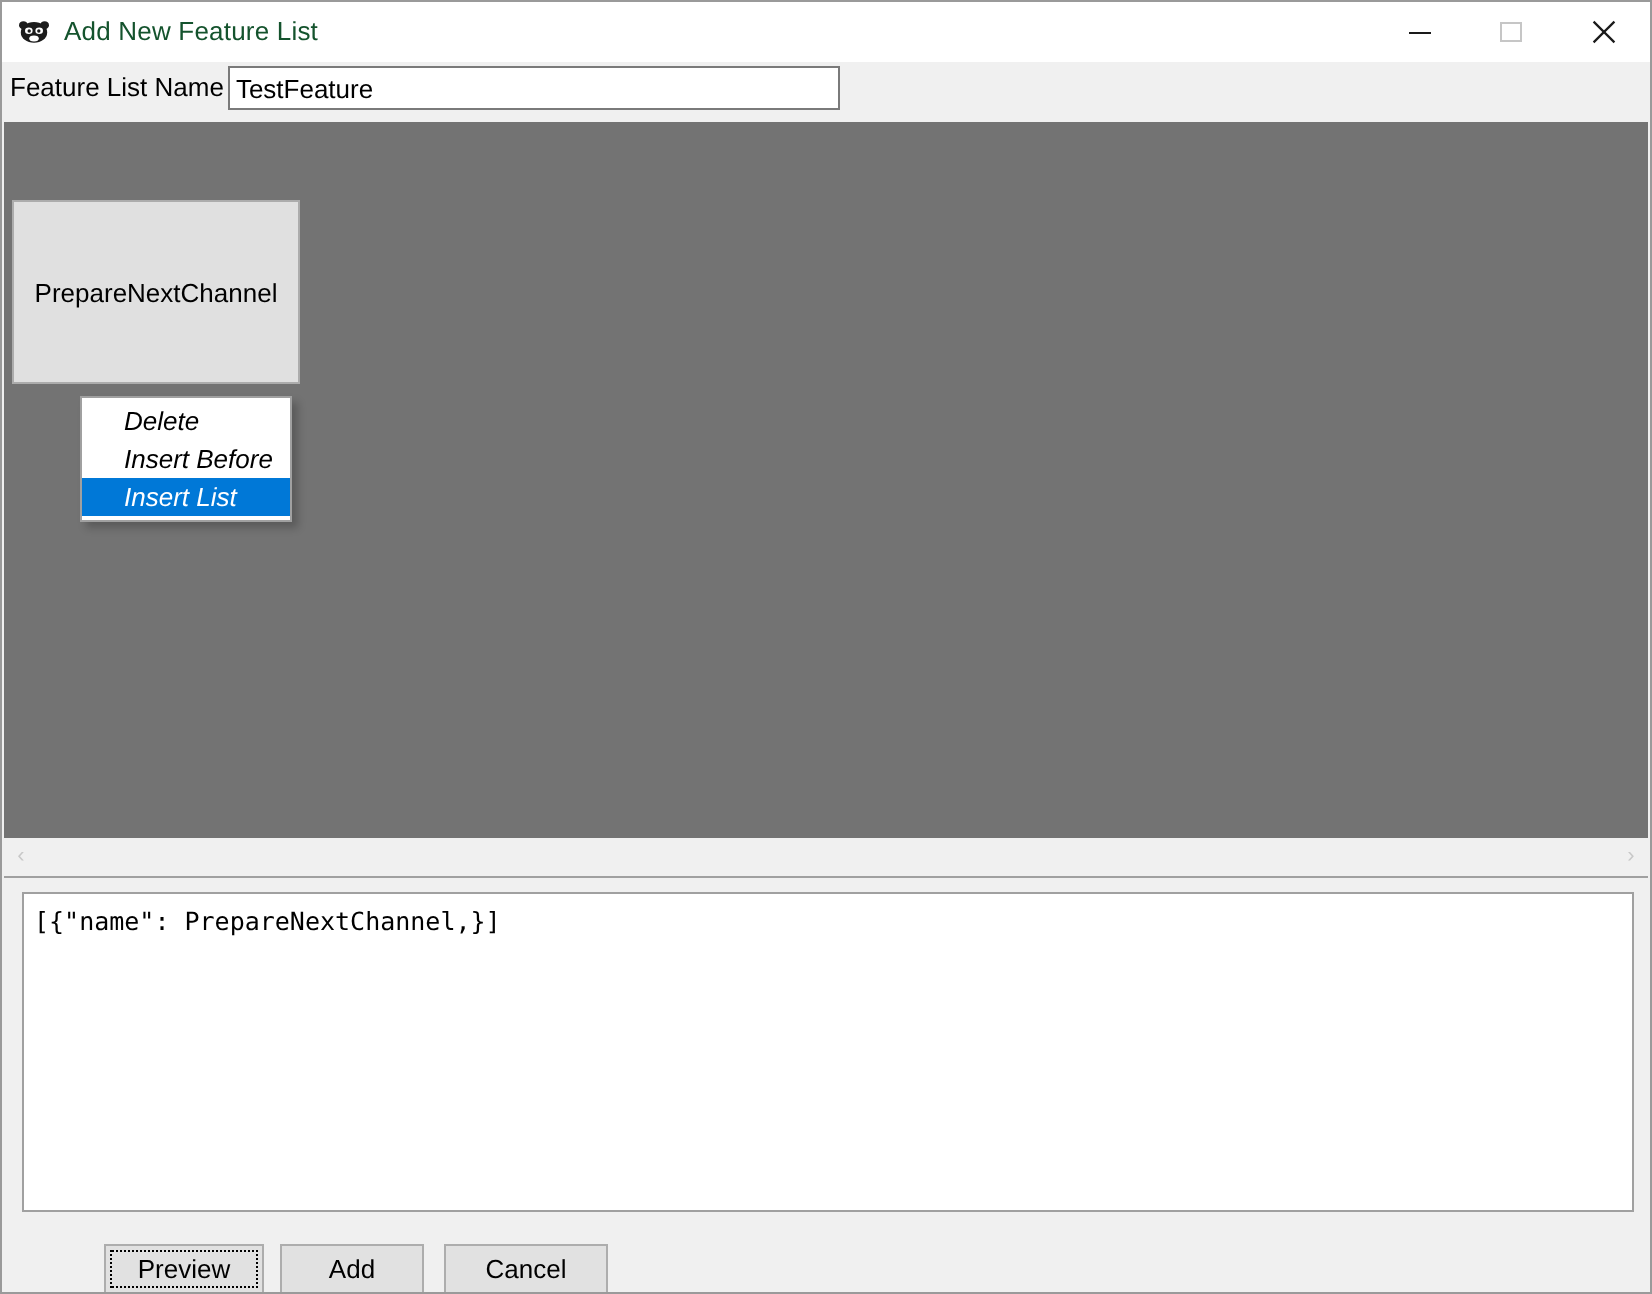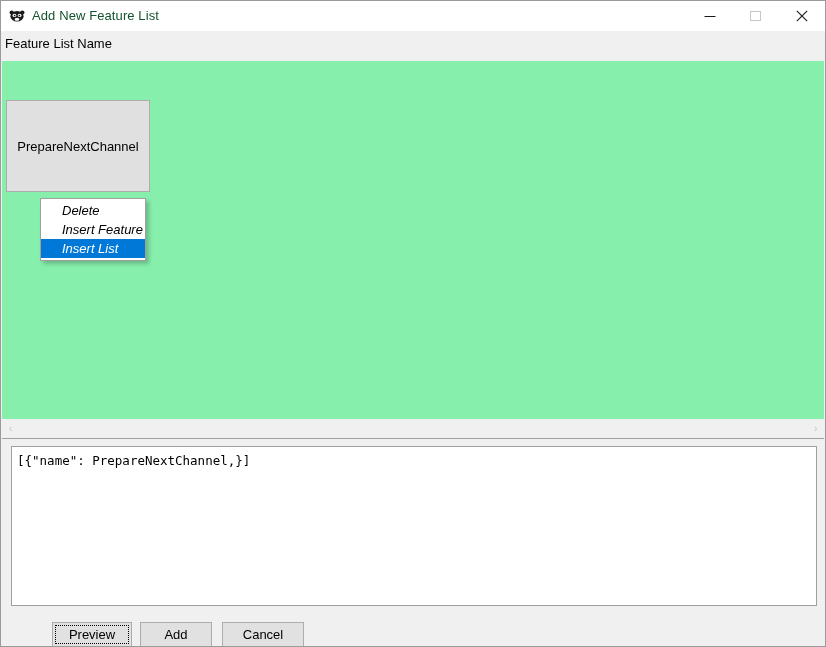--- a/index.html
+++ b/index.html
@@ -100,21 +100,21 @@
     border-radius: 0;
   }
 
   
   .canvas {
     position: absolute;
     left: 1px;
     top: 60px;
     width: 822px;
     height: 358px;
-    background: #86efac;
+    background: #737373;
     overflow: hidden;
   }
 
   .node {
     position: absolute;
     left: 4px;
     top: 39px;
     width: 144px;
     height: 92px;
     box-sizing: border-box;
@@ -307,30 +307,31 @@
             <line x1="0.8" y1="0.8" x2="11.2" y2="11.2" stroke="#1a1a1a" stroke-width="1.1"></line>
             <line x1="11.2" y1="0.8" x2="0.8" y2="11.2" stroke="#1a1a1a" stroke-width="1.1"></line>
           </svg>
         </span>
       </div>
     </div>
   </div>
 
   <div class="name-row">
     <span class="name-label">Feature List Name</span>
+    <input class="name-input" type="text" value="TestFeature" style="">
   </div>
 
   <div class="canvas">
     <div class="node">
       <span class="node-label">PrepareNextChannel</span>
     </div>
 
     <div class="ctxmenu">
       <div class="ctxitem">Delete</div>
-      <div class="ctxitem">Insert Feature</div>
+      <div class="ctxitem">Insert Before</div>
       <div class="ctxitem selected">Insert List</div>
     </div>
   </div>
 
   <div class="hscroll">
     <div class="hscroll-arrow">‹</div>
     <div class="hscroll-track"></div>
     <div class="hscroll-arrow">›</div>
   </div>
 

